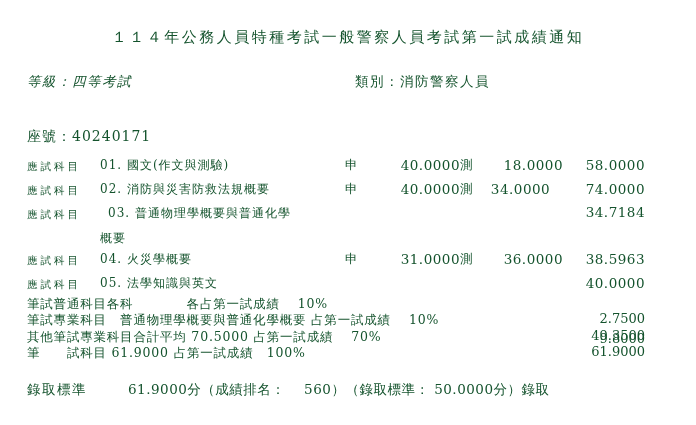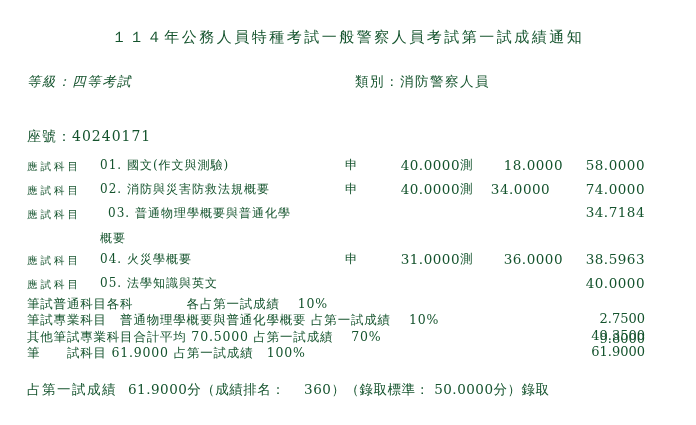--- a/index.html
+++ b/index.html
@@ -95,17 +95,17 @@
   <div>
     <span class="abs sumtext" style="top:330px;">其他筆試專業科目合計平均 70.5000 占第一試成績　 70%</span>
     <span class="abs sumval total" style="top:329px;">49.3500</span>
   </div>
   <div>
     <span class="abs sumtext" style="top:346px;">筆　　試科目 61.9000 占第一試成績　100%</span>
     <span class="abs sumval total" style="top:345px;">61.9000</span>
   </div>
 
   <div>
-    <span class="abs final-label" style="top:382px;">占第一試成績</span>
-    <span class="abs final-text" style="top:382px;">61.9000分（成績排名：　 360）（錄取標準： 50.0000分）錄取</span>
+    <span class="abs final-label" style="top:382px;">錄取標準</span>
+    <span class="abs final-text" style="top:382px;">61.9000分（成績排名：　 560）（錄取標準： 50.0000分）錄取</span>
   </div>
 
 </div>
 
 </body></html>

